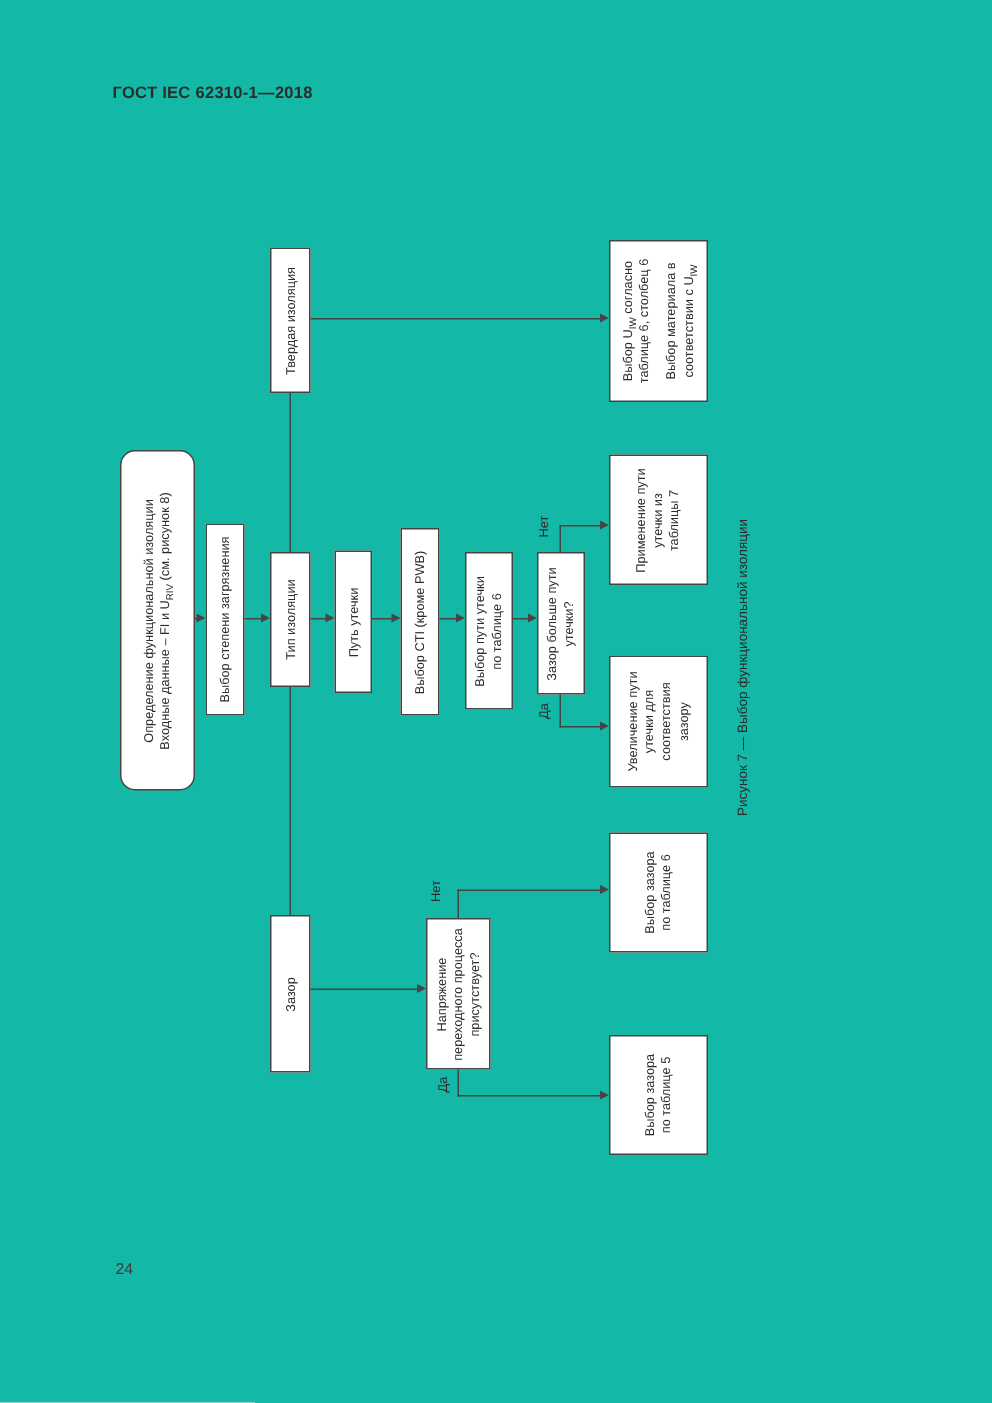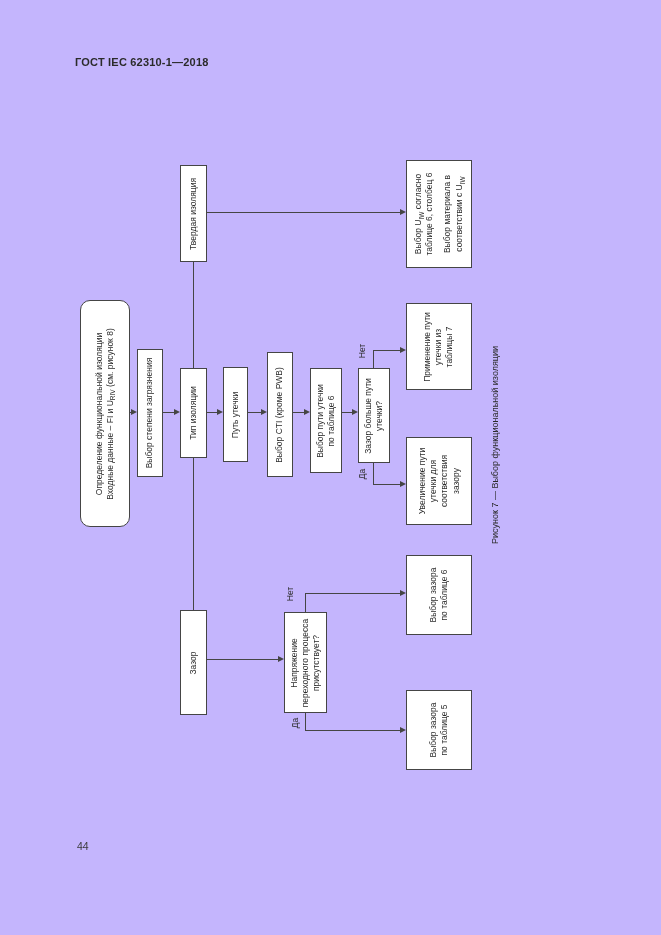--- a/index.html
+++ b/index.html
@@ -1,17 +1,17 @@
 <!DOCTYPE html>
 <html><head>
 <meta charset="utf-8">
 <style>
   html,body{margin:0;padding:0;background:#e8e8e8;}
   #page{
-    position:relative;width:661px;height:935px;background:#c4b5fd;
+    position:relative;width:661px;height:935px;background:#14b8a6;
     font-family:"Liberation Sans",sans-serif;color:#2b2b2b;overflow:hidden;
   }
   .hdr{position:absolute;left:75px;top:56px;font-size:11px;font-weight:bold;letter-spacing:.2px;}
   .pgnum{position:absolute;left:77px;top:840px;font-size:10.5px;color:#3a3a3a;}
   .box{position:absolute;border:1px solid #454545;background:#fff;box-sizing:border-box;}
   .round{border-radius:10px;}
   .rot{
     position:absolute;left:50%;top:50%;
     transform:translate(-50%,-50%) rotate(-90deg);
     text-align:center;font-size:8.5px;line-height:1.32;color:#2b2b2b;
@@ -177,15 +177,15 @@
 
     <div class="vline" style="left:305px;top:713px;width:1px;height:18px;"></div>
     <div class="hline" style="left:305px;top:730px;width:96px;height:1px;"></div>
     <div class="arr" style="left:400px;top:727px;"></div>
     <div class="lbl" style="left:285px;top:713px;">Да</div>
 
     <div class="caption">Рисунок 7 — Выбор функциональной изоляции</div>
 
   </div>
 
-  <div class="pgnum">44</div>
+  <div class="pgnum">24</div>
 
 </div>
 
 </body></html>

